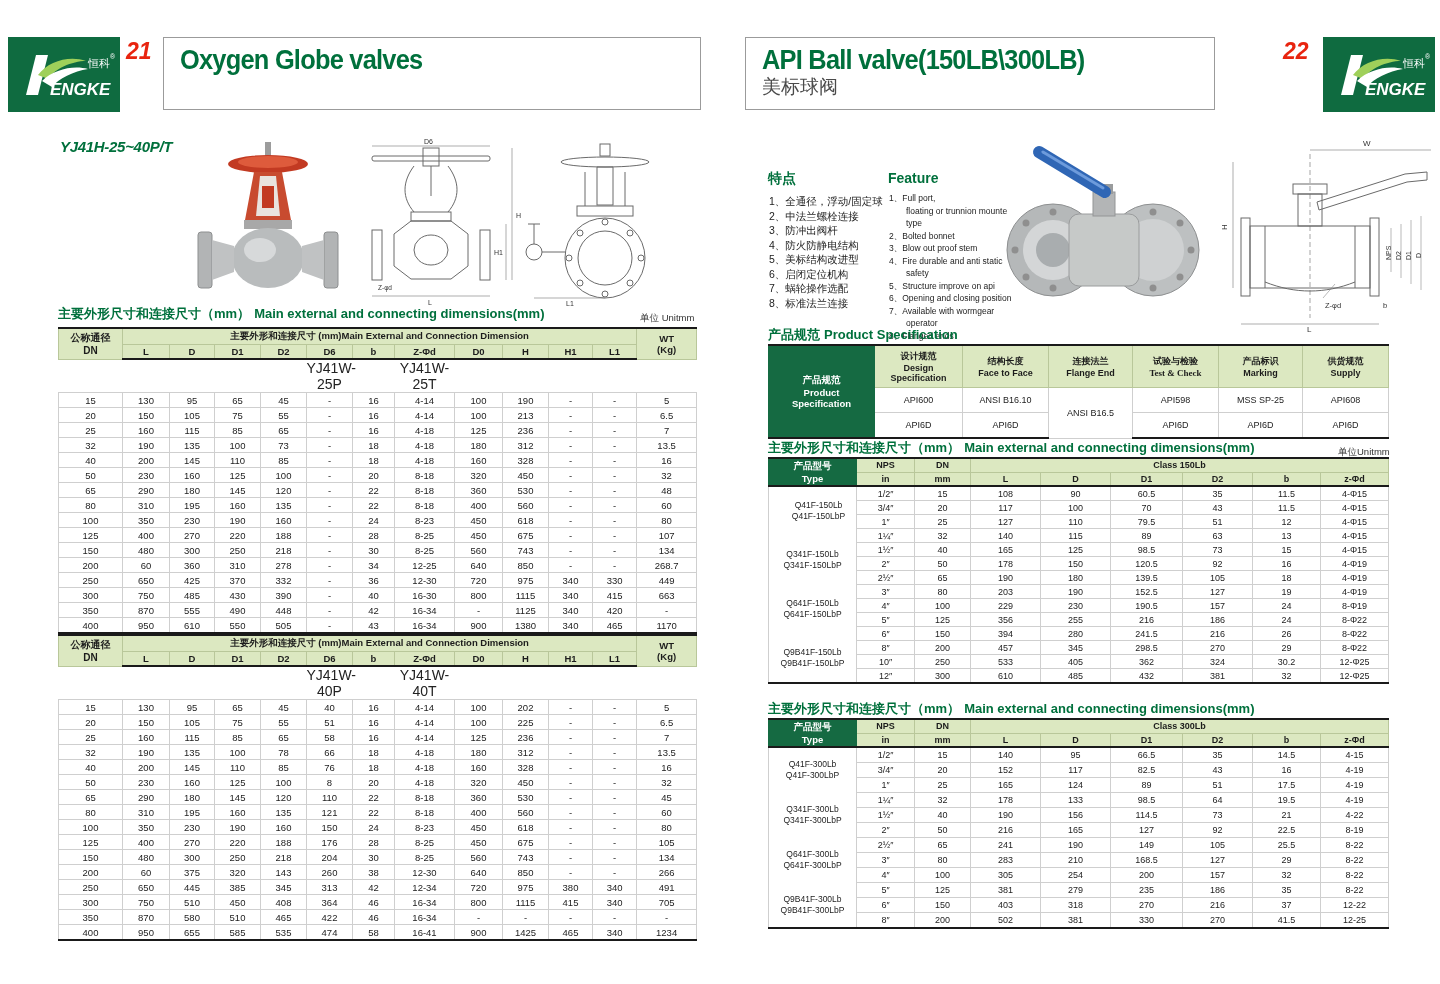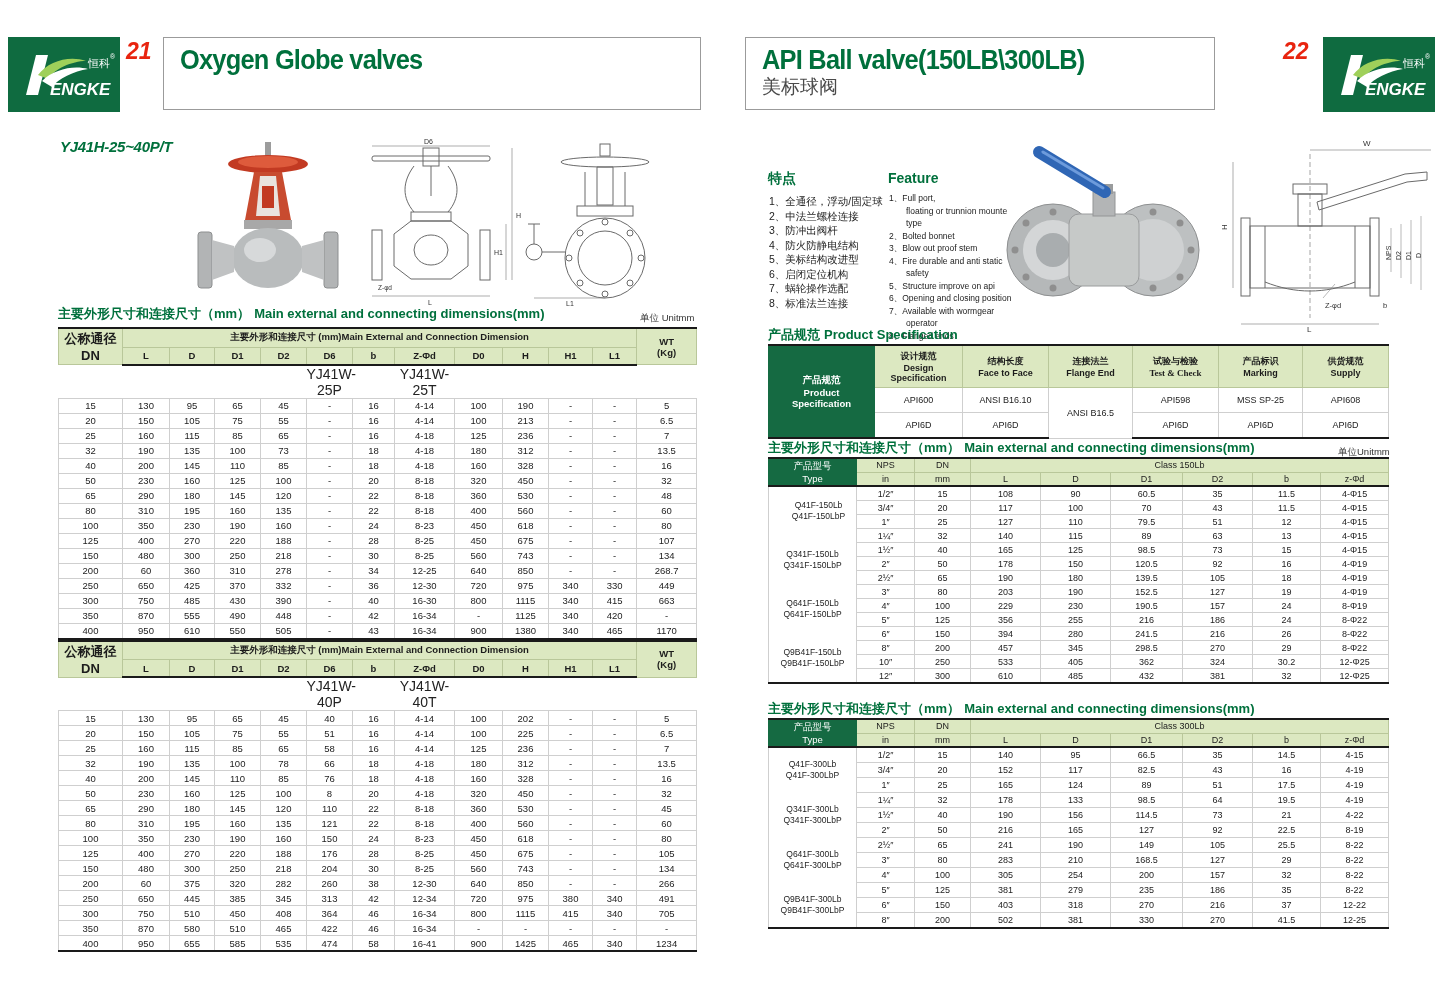--- a/index.html
+++ b/index.html
@@ -30,27 +30,27 @@
 
   
   table{border-collapse:collapse;table-layout:fixed}
   .dim-table{width:638px;font-size:9.5px}
   .dim-table th{background:#dce8c1;font-weight:bold;font-size:9.5px;padding:1px;
                 border:1px solid #b9c79a;text-align:center;color:#1c1c1c}
   .dim-table thead tr:first-child th{border-top:2px solid #1a1a1a}
   .dim-table thead tr:last-child th{border-bottom:2px solid #1a1a1a}
   .dim-table td{height:14px;text-align:center;border:1px solid #cfcfcf;padding:0;color:#222}
   .dim-table tbody tr:last-child td{border-bottom:2px solid #1a1a1a}
-  .dim-table .dn-th{font-size:13px}
+  .dim-table .dn-th{font-size:10px}
   .dim-table .span-th{font-size:9.5px}
   .model-row td{border-left:none!important;border-right:none!important;font-size:14px;height:13px}
 
   
   .api-table{width:620px;font-size:9px}
-  .api-table th{background:#dce8c1;font-weight:normal;font-size:9px;padding:1px;
+  .api-table th{background:#dce8c1;font-weight:bold;font-size:9px;padding:1px;
                 border:1px solid #b9c79a;text-align:center;color:#1c1c1c}
   .api-table thead tr:first-child th{border-top:2px solid #1a1a1a}
   .api-table thead tr:last-child th{border-bottom:2px solid #1a1a1a}
   .api-table th.type-th{background:#156a42;color:#fff;white-space:pre-line;border:1px solid #156a42;
                         border-top:2px solid #1a1a1a;border-bottom:2px solid #1a1a1a;font-size:9.5px}
   .api-table td{text-align:center;border:1px solid #cfcfcf;padding:0;color:#222}
   .t150 td{height:13px}
   .t300 td{height:14px}
   .api-table tbody tr:last-child td{border-bottom:2px solid #1a1a1a}
   .api-table td.type-cell{position:relative;border-bottom:2px solid #1a1a1a}
@@ -677,21 +677,21 @@
           <td>743</td>
           <td>-</td>
           <td>-</td>
           <td>134</td>
         </tr>
         <tr>
           <td>200</td>
           <td>60</td>
           <td>375</td>
           <td>320</td>
-          <td>282</td>
+          <td>143</td>
           <td>260</td>
           <td>38</td>
           <td>12-30</td>
           <td>640</td>
           <td>850</td>
           <td>-</td>
           <td>-</td>
           <td>266</td>
         </tr>
         <tr>

